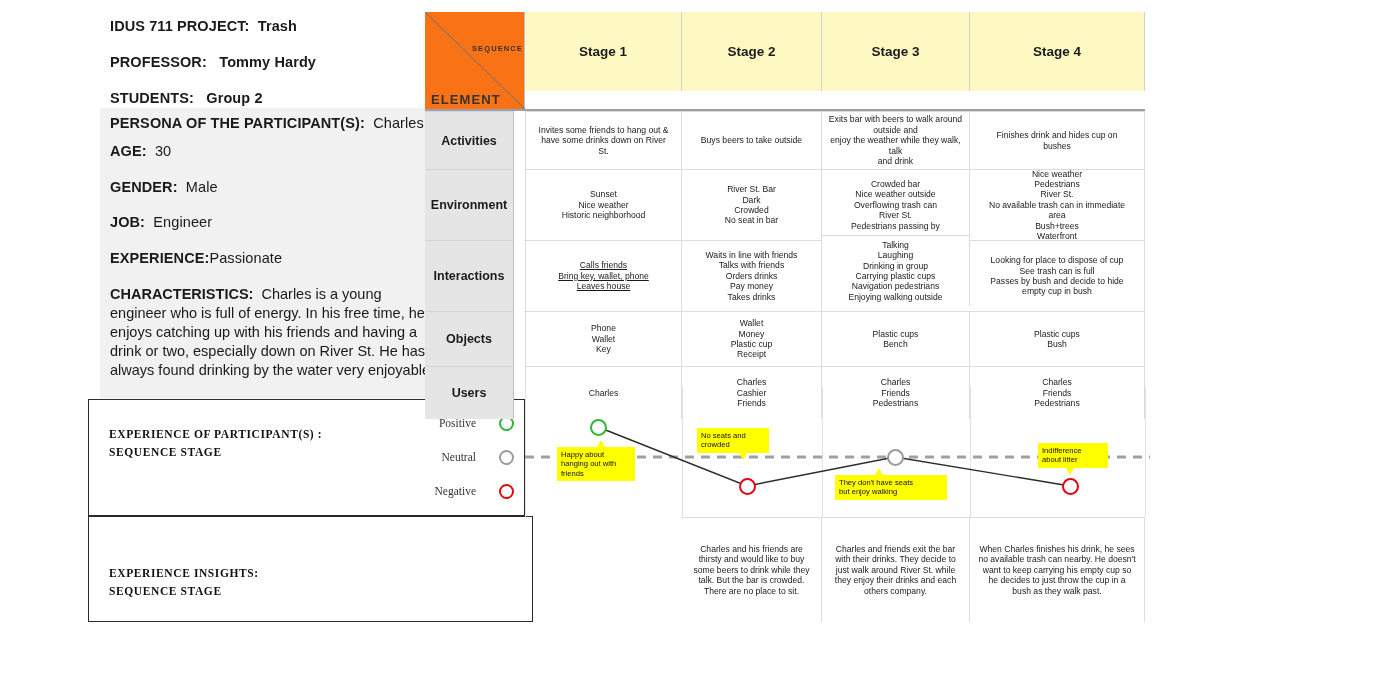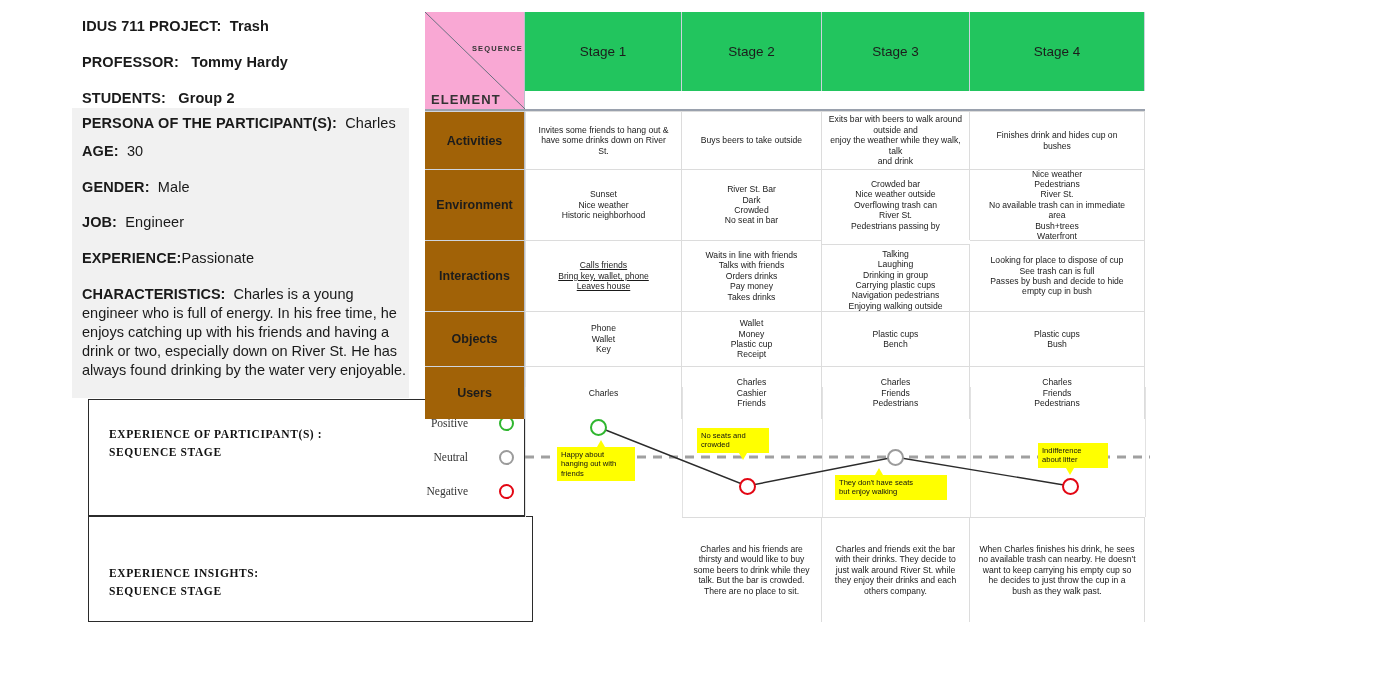--- a/index.html
+++ b/index.html
@@ -3,21 +3,21 @@
 <meta charset="utf-8">
 <style>
   html,body{margin:0;padding:0;}
   body{
     width:1400px;height:700px;background:#ffffff;
     font-family:"Liberation Sans",sans-serif;
     position:relative;overflow:hidden;
   }
   
   #persona-panel{
-    position:absolute;left:72px;top:0;width:375px;height:398px;
+    position:absolute;left:100px;top:0;width:375px;height:398px;
   }
   #persona-top{
     position:absolute;left:0;top:0;width:337px;height:108px;background:#ffffff;
   }
   #persona-bottom{
     position:absolute;left:0;top:108px;width:337px;height:290px;background:#f1f1f1;
   }
   .pline{
     position:absolute;left:10px;font-size:14.5px;color:#1a1a1a;letter-spacing:.1px;
     white-space:nowrap;
@@ -50,60 +50,60 @@
   }
   #experience-box .box-title{top:28px;}
   #experience-box .box-title2{top:46px;}
   #insights-box .box-title{top:50px;}
   #insights-box .box-title2{top:68px;}
   .box-title2{
     position:absolute;left:20px;font-family:"Liberation Serif",serif;
     font-weight:bold;font-size:11.5px;letter-spacing:.6px;color:#111;
   }
   .legend-label{
-    position:absolute;right:56px;font-family:"Liberation Serif",serif;
+    position:absolute;right:48px;font-family:"Liberation Serif",serif;
     font-size:11.5px;color:#333;text-align:right;white-space:nowrap;
   }
   .legend-dot{
     position:absolute;right:10px;width:15px;height:15px;border-radius:50%;
     border:2.2px solid #888;box-sizing:border-box;background:transparent;
   }
   #legend-positive-label{top:17px;}
   #legend-positive-dot{top:16px;border-color:#2fb62f;}
   #legend-neutral-label{top:51px;}
   #legend-neutral-dot{top:50px;border-color:#9b9b9b;}
   #legend-negative-label{top:85px;}
   #legend-negative-dot{top:84px;border-color:#e30613;}
 
   
   #grid{
     position:absolute;left:425px;top:12px;width:720px;height:610px;
   }
   .cell{position:absolute;box-sizing:border-box;}
   .hdr-corner{
-    left:0;top:0;width:100px;height:97px;background:#f9a8d4;
+    left:0;top:0;width:100px;height:97px;background:#f97316;
     border-right:1px solid #b9bfca;
   }
   .hdr-stage{
-    top:0;height:79px;background:#22c55e;
+    top:0;height:79px;background:#fef9c3;
     display:flex;align-items:center;justify-content:center;
-    font-size:13.5px;font-weight:normal;color:#1c1c1c;
+    font-size:13.5px;font-weight:bold;color:#1c1c1c;
     border-right:1px solid #ccd2dc;
   }
   .hdr-corner .seqlbl{
     position:absolute;left:47px;top:32px;font-size:7.5px;letter-spacing:1.1px;
     color:#333;font-weight:bold;
   }
   .hdr-corner .elemlbl{
     position:absolute;left:6px;top:80px;font-size:13px;letter-spacing:1.1px;
     color:#333;font-weight:bold;
   }
   .hdr-corner svg{position:absolute;left:0;top:0;}
   .rowlabel{
-    left:0;width:100px;background:#a16207;
+    left:0;width:89px;background:#e5e5e5;
     display:flex;align-items:center;justify-content:center;
     font-size:12.5px;font-weight:bold;color:#1c1c1c;
     border-right:1px solid #b9bfca;border-top:1px solid #cfd5de;
   }
   .datacell{
     background:#ffffff;border-right:1px solid #dcdcdc;border-top:1px solid #dcdcdc;
     display:flex;align-items:center;justify-content:center;text-align:center;
     font-size:8.6px;line-height:10.4px;color:#1a1a1a;padding:2px 5px;
     white-space:pre-line;
   }
@@ -257,21 +257,21 @@
 Waterfront</div>
       <div class="cell rowlabel" style="top: 228px; height: 71px;">Interactions</div>
       <div class="cell datacell first" style="left: 100px; width: 157px; top: 228px; height: 71px; text-decoration: underline;">Calls friends
 Bring key, wallet, phone
 Leaves house</div>
       <div class="cell datacell" style="left: 257px; width: 140px; top: 228px; height: 71px;">Waits in line with friends
 Talks with friends
 Orders drinks
 Pay money
 Takes drinks</div>
-      <div class="cell datacell" style="left: 397px; width: 148px; top: 232px; height: 71px;">Talking
+      <div class="cell datacell" style="left: 397px; width: 148px; top: 223px; height: 71px;">Talking
 Laughing
 Drinking in group
 Carrying plastic cups
 Navigation pedestrians
 Enjoying walking outside</div>
       <div class="cell datacell" style="left: 545px; width: 175px; top: 228px; height: 71px;">Looking for place to dispose of cup
 See trash can is full
 Passes by bush and decide to hide
 empty cup in bush</div>
       <div class="cell rowlabel" style="top: 299px; height: 55px;">Objects</div>

